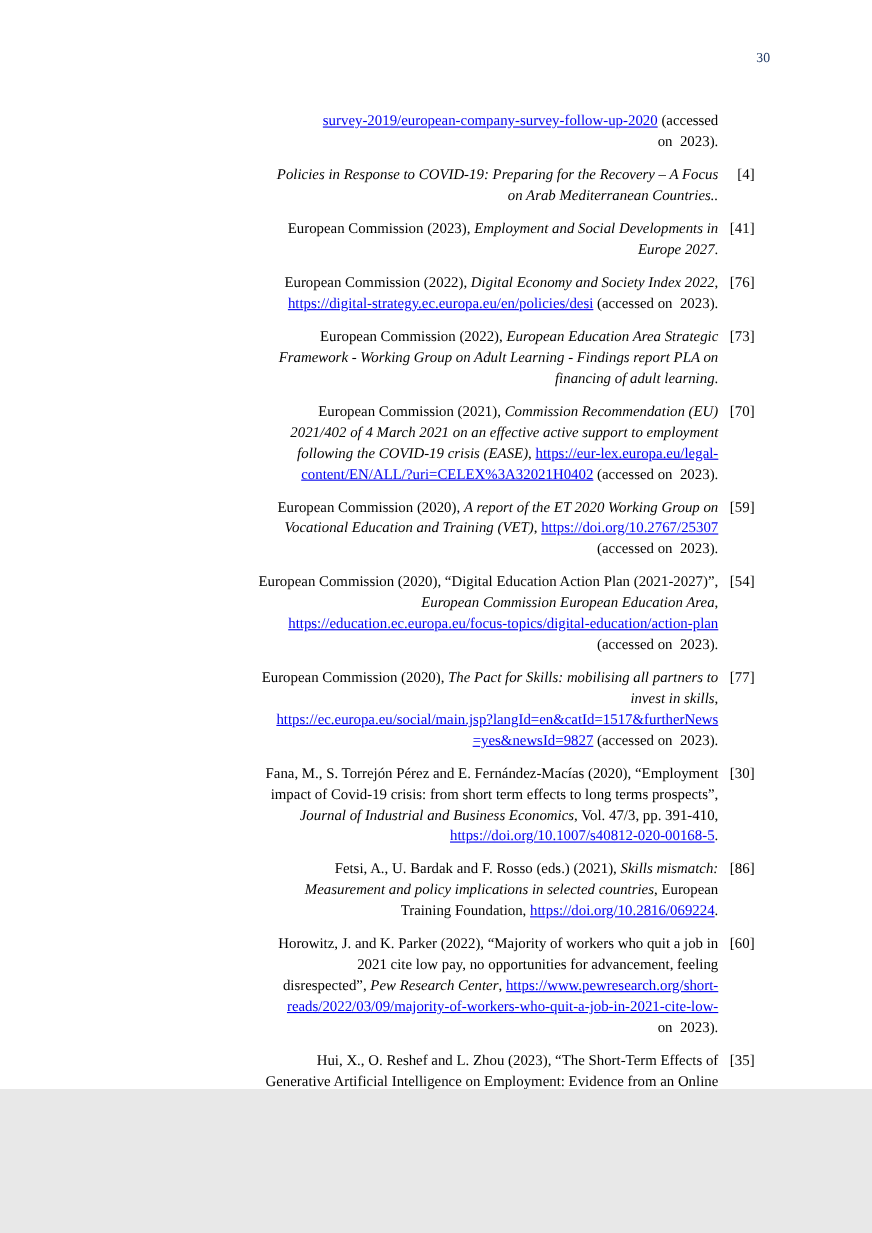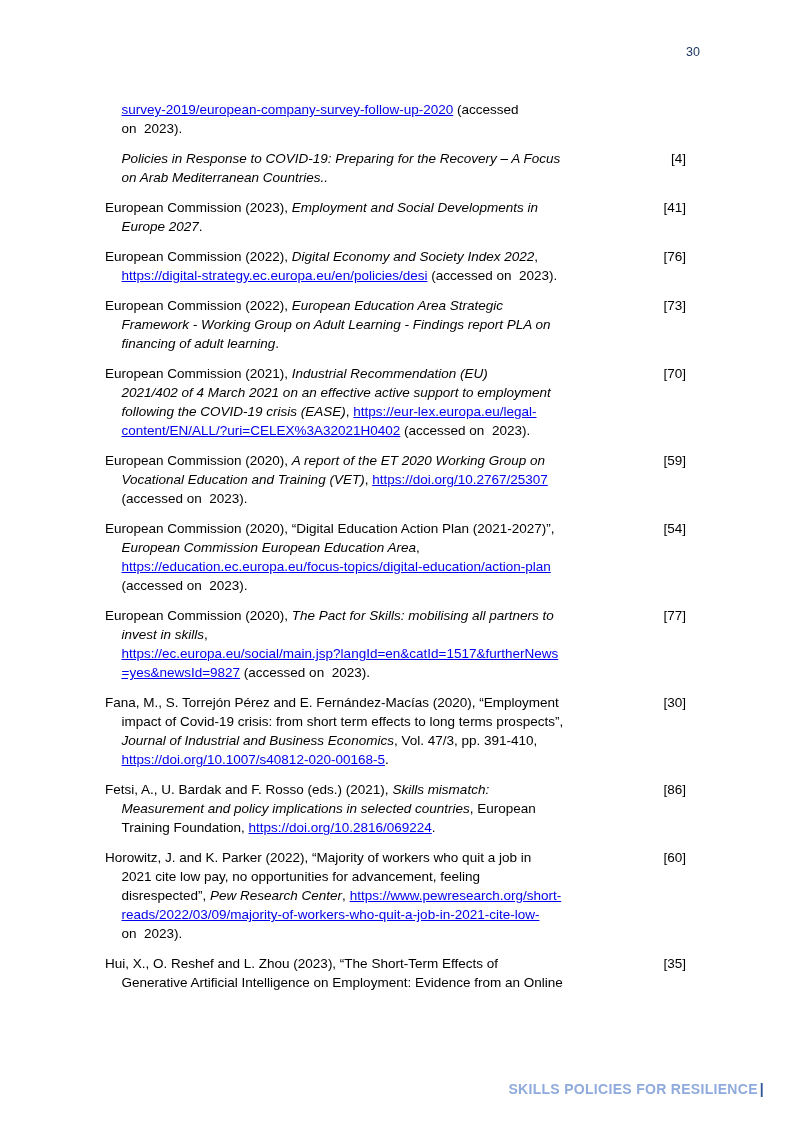--- a/index.html
+++ b/index.html
@@ -1,23 +1,24 @@
 <!DOCTYPE html>
 <html style="--page-number-color: #1F3864; --link-color: #0000EE; --footer-title-color: #8FAADC; --footer-sep-color: #2F5496;"><head>
 <meta charset="utf-8">
 <style>
   html,body { margin:0; padding:0; background:#e8e8e8; }
   .page {
     position:relative;
-    width:793px; height:1121px;
+    width:793px; height:990px;
     margin:0 auto;
     background:#ffffff;
-    font-family:Liberation Sans, sans-serif;
+    font-family:Liberation Serif, serif;
     color:#000000;
     overflow:hidden;
+    text-align:right;
   }
   .page-number {
     position:absolute;
     top:45px; right:93px;
     font-size:12.5px;
     color:var(--page-number-color, #1F3864);
   }
   .refs {
     position:absolute;
     top:100px; left:105px;
@@ -92,21 +93,21 @@
       <div class="entry">
         <div class="lines">
           <div class="line"><span class="s-normal">European Commission (2022), </span><span class="s-italic">European Education Area Strategic</span></div>
           <div class="line cont"><span class="s-italic">Framework - Working Group on Adult Learning - Findings report PLA on</span></div>
           <div class="line cont"><span class="s-italic">financing of adult learning</span><span class="s-normal">.</span></div>
         </div>
         <span class="ref">[73]</span>
       </div>
       <div class="entry">
         <div class="lines">
-          <div class="line"><span class="s-normal">European Commission (2021), </span><span class="s-italic">Industrial Recommendation (EU)</span></div>
+          <div class="line"><span class="s-normal">European Commission (2021), </span><span class="s-italic">Commission Recommendation (EU)</span></div>
           <div class="line cont"><span class="s-italic">2021/402 of 4 March 2021 on an effective active support to employment</span></div>
           <div class="line cont"><span class="s-italic">following the COVID-19 crisis (EASE)</span><span class="s-normal">, </span><span class="s-link">https://eur-lex.europa.eu/legal-</span></div>
           <div class="line cont"><span class="s-link">content/EN/ALL/?uri=CELEX%3A32021H0402</span><span class="s-normal"> (accessed on  2023).</span></div>
         </div>
         <span class="ref">[70]</span>
       </div>
       <div class="entry">
         <div class="lines">
           <div class="line"><span class="s-normal">European Commission (2020), </span><span class="s-italic">A report of the ET 2020 Working Group on</span></div>
           <div class="line cont"><span class="s-italic">Vocational Education and Training (VET)</span><span class="s-normal">, </span><span class="s-link">https://doi.org/10.2767/25307</span></div>

